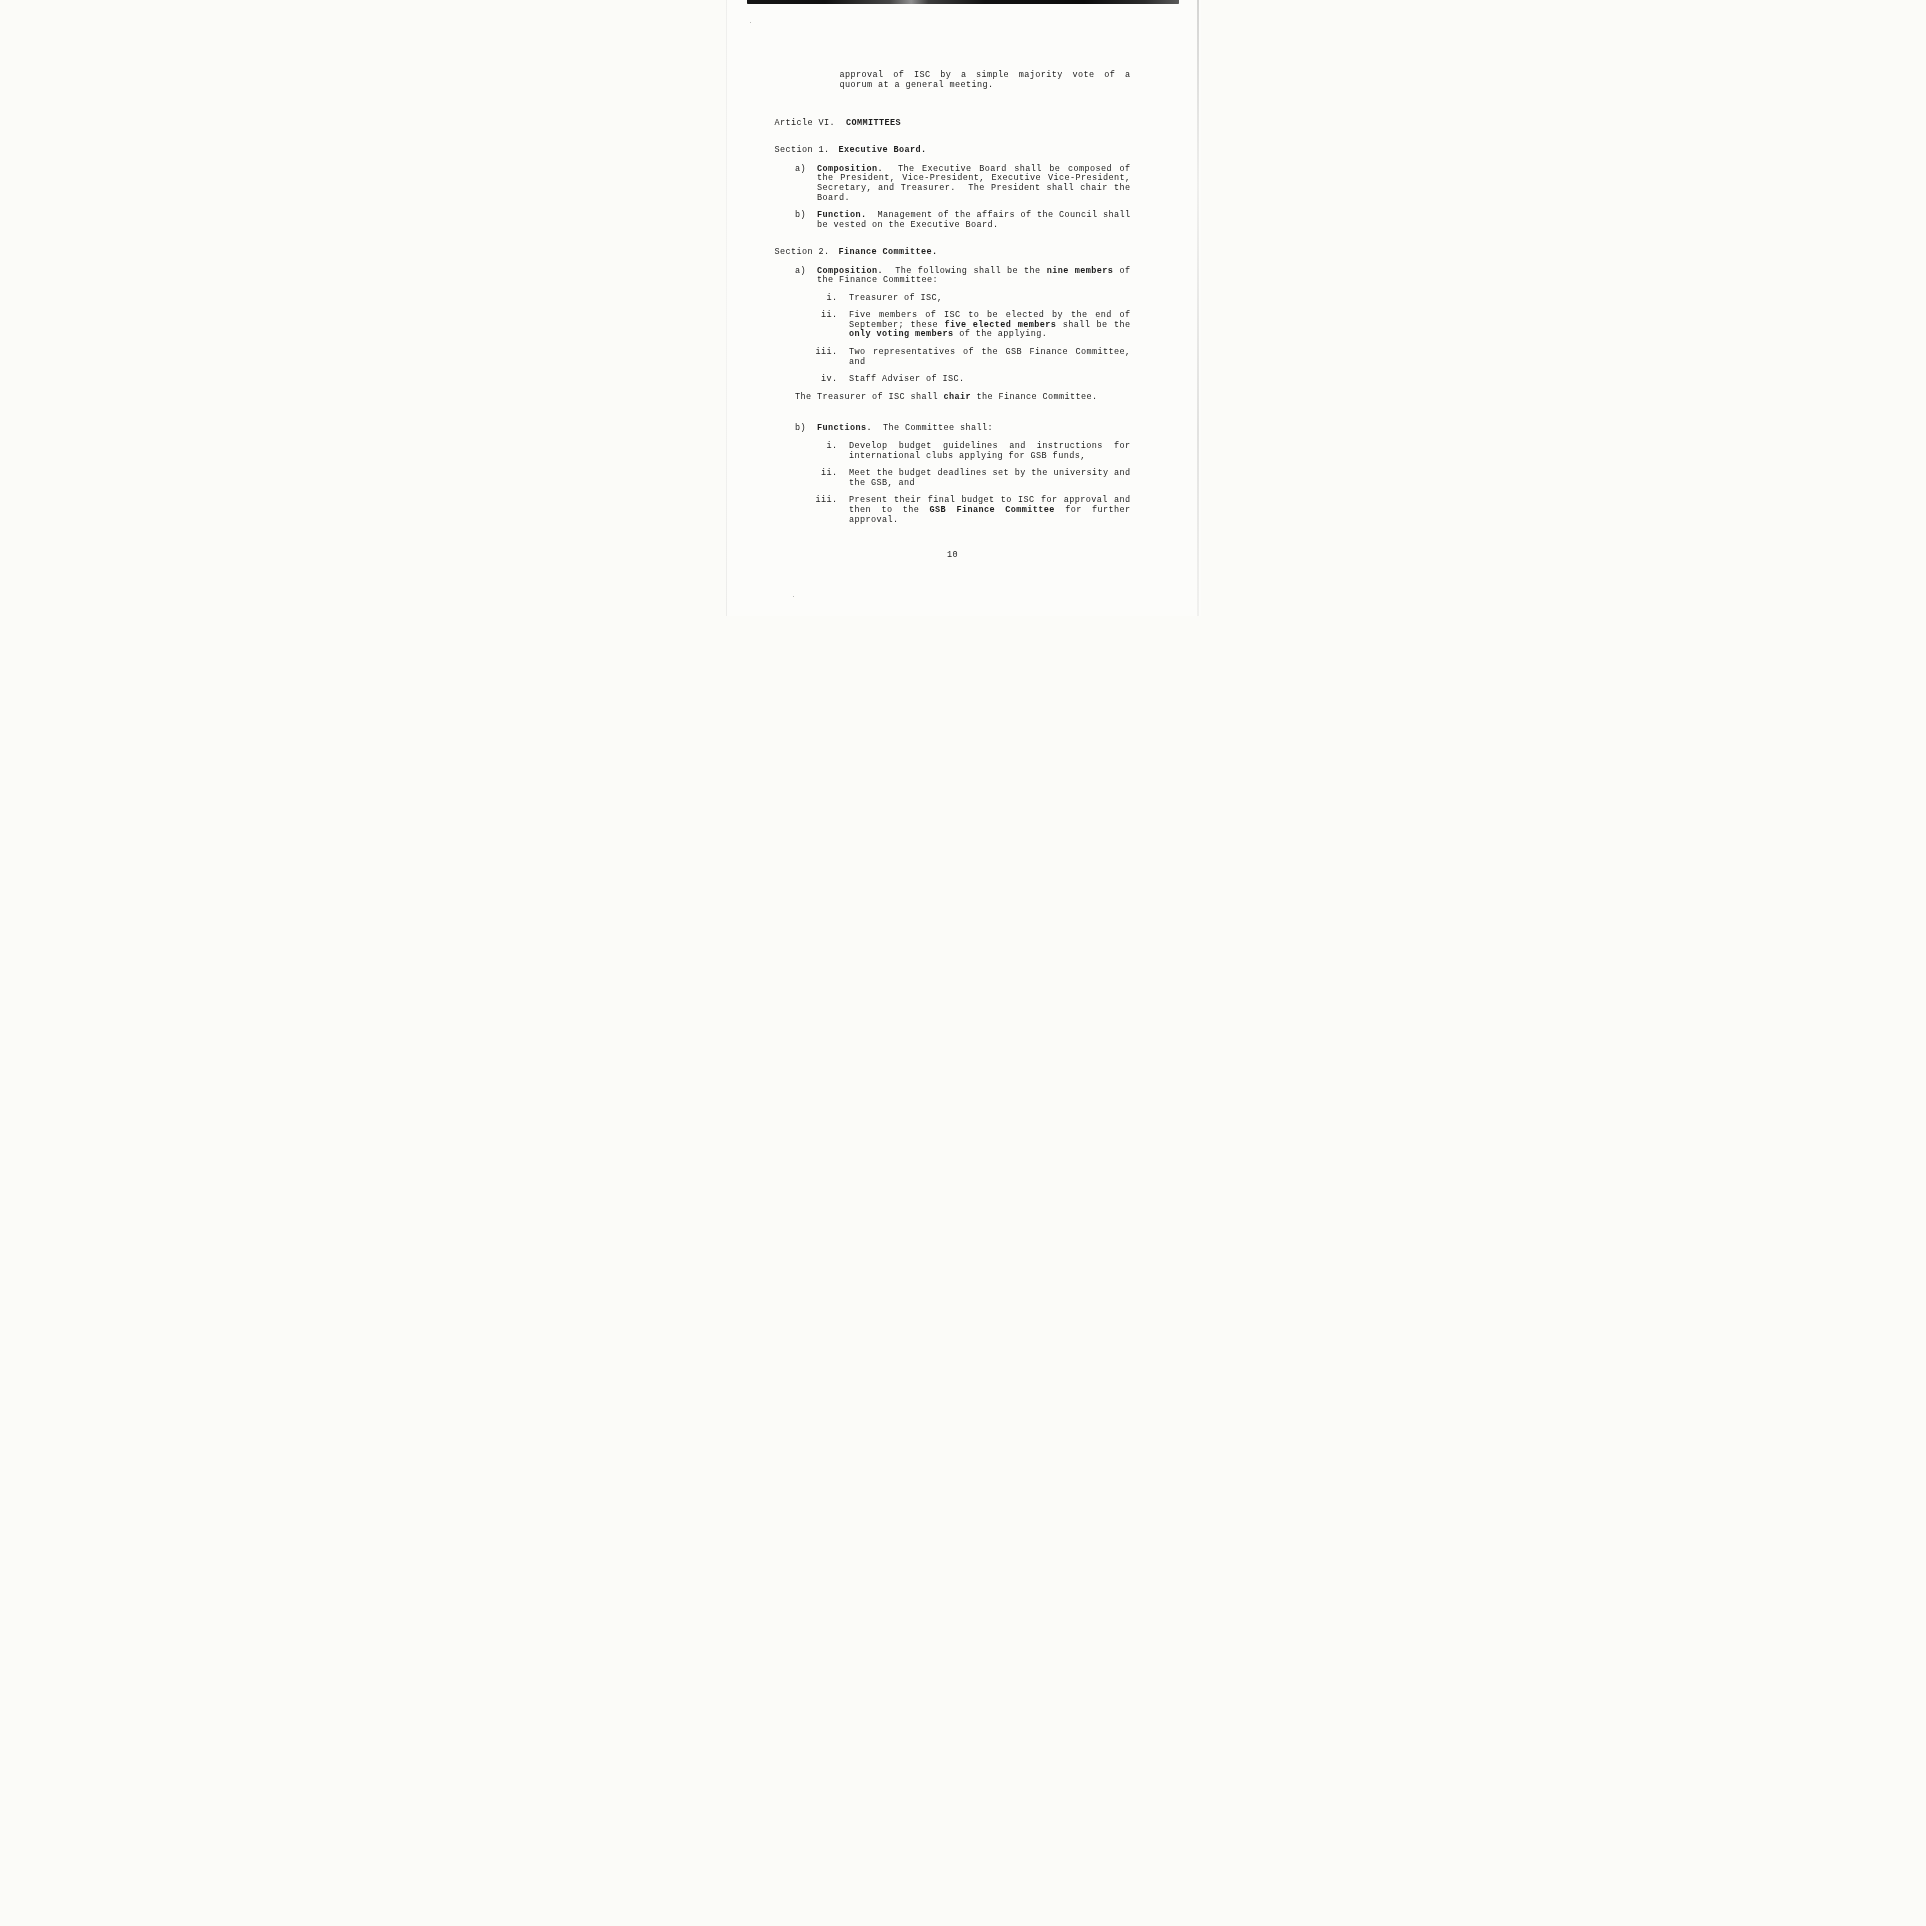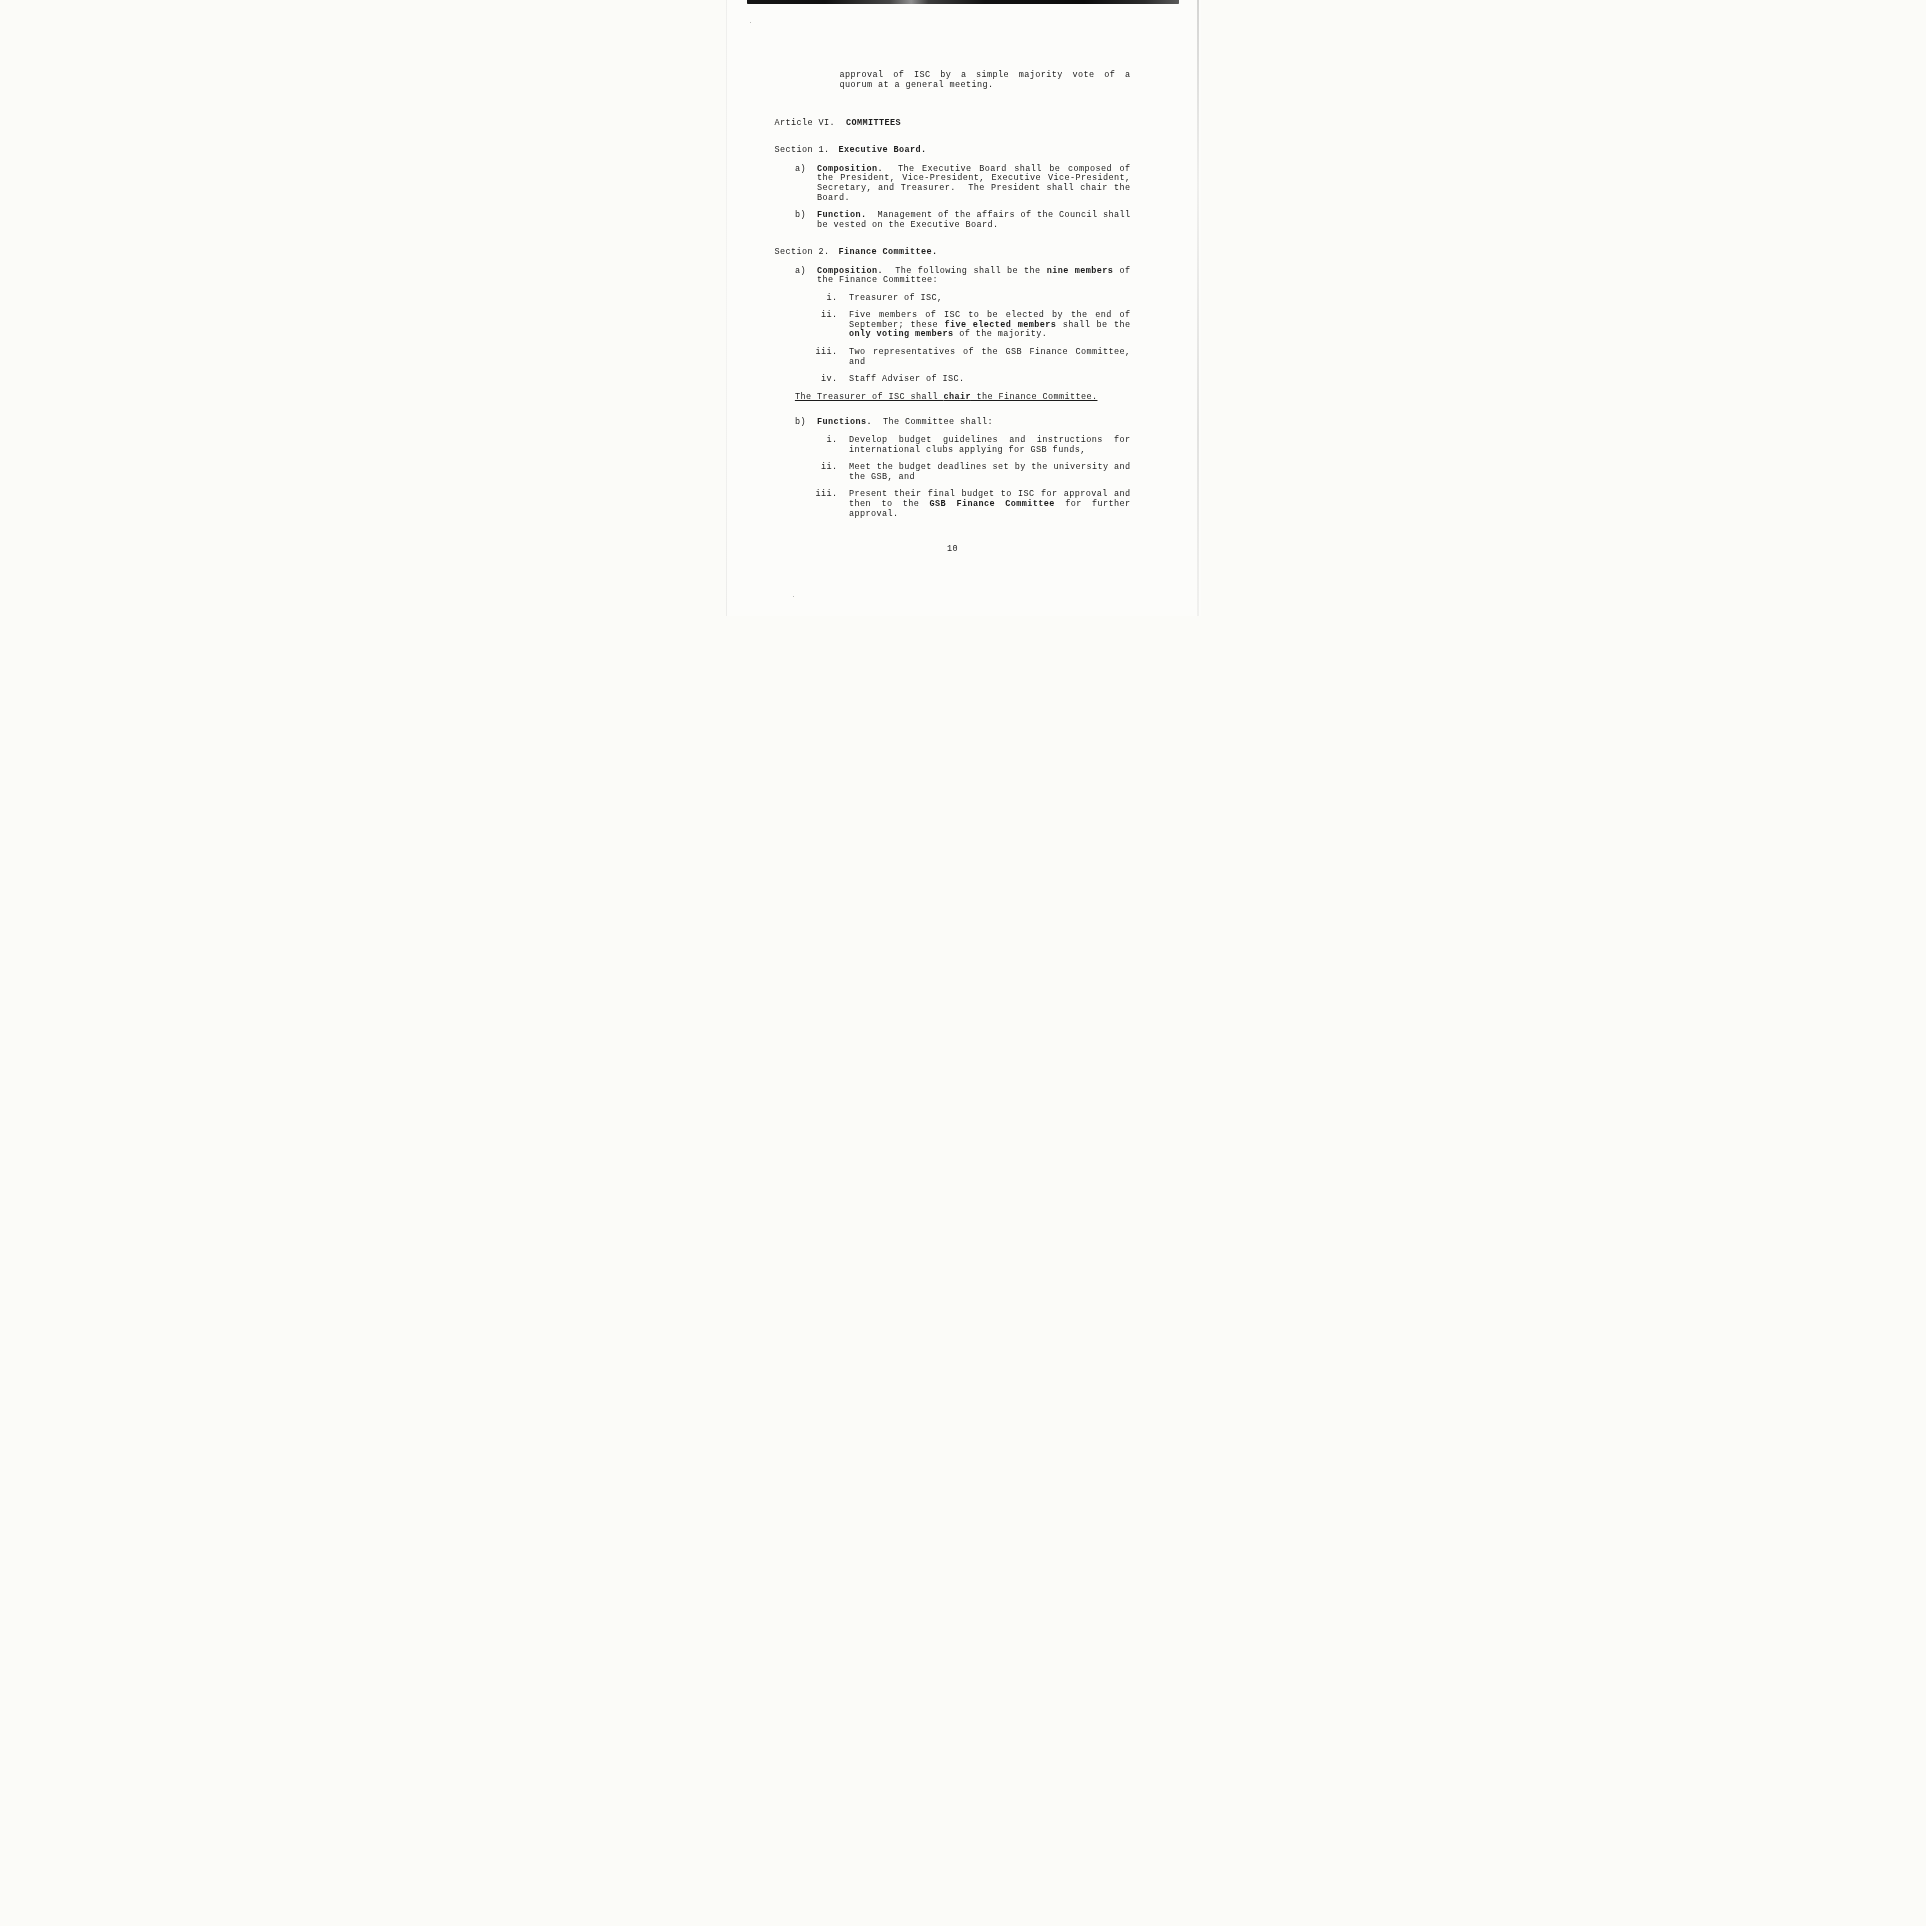--- a/index.html
+++ b/index.html
@@ -64,22 +64,21 @@
     width: 24px;
     text-align: right;
   }
   .sub-text {
     width: 287px;
     margin-left: 11.6px;
     text-align: justify;
   }
   .chair-note {
     margin-left: 20.4px;
-    margin-bottom: 16px;
-    text-decoration: underline;
+    margin-bottom: 22px;
   }
   .mb45 { margin-bottom: 17.3px; }
   .page-number {
     margin-top: 26px;
     text-align: center;
   }
 
   
   .scan-top {
     position: absolute;
@@ -165,21 +164,21 @@
         <div class="item-text"><span class="run-bold">Composition.</span><span>&nbsp; The following shall be the </span><span class="run-bold">nine members</span><span> of the Finance Committee:</span></div>
       </div>
 
       <div class="sub-row">
         <span class="sub-label">i.</span>
         <div class="sub-text"><span>Treasurer of ISC,</span></div>
       </div>
 
       <div class="sub-row">
         <span class="sub-label">ii.</span>
-        <div class="sub-text"><span>Five members of ISC to be elected by the end of September; these </span><span class="run-bold">five elected members</span><span> shall be the </span><span class="run-bold">only voting members</span><span> of the majority.</span></div>
+        <div class="sub-text"><span>Five members of ISC to be elected by the end of September; these </span><span class="run-bold">five elected members</span><span> shall be the </span><span class="run-bold">only voting members</span><span> of the applying.</span></div>
       </div>
 
       <div class="sub-row">
         <span class="sub-label">iii.</span>
         <div class="sub-text"><span>Two representatives of the GSB Finance Committee, and</span></div>
       </div>
 
       <div class="sub-row">
         <span class="sub-label">iv.</span>
         <div class="sub-text"><span>Staff Adviser of ISC.</span></div>

